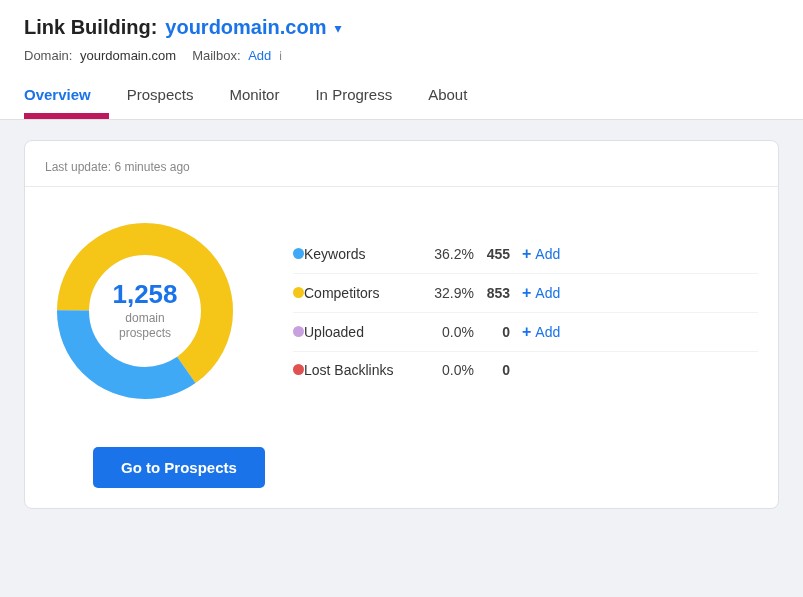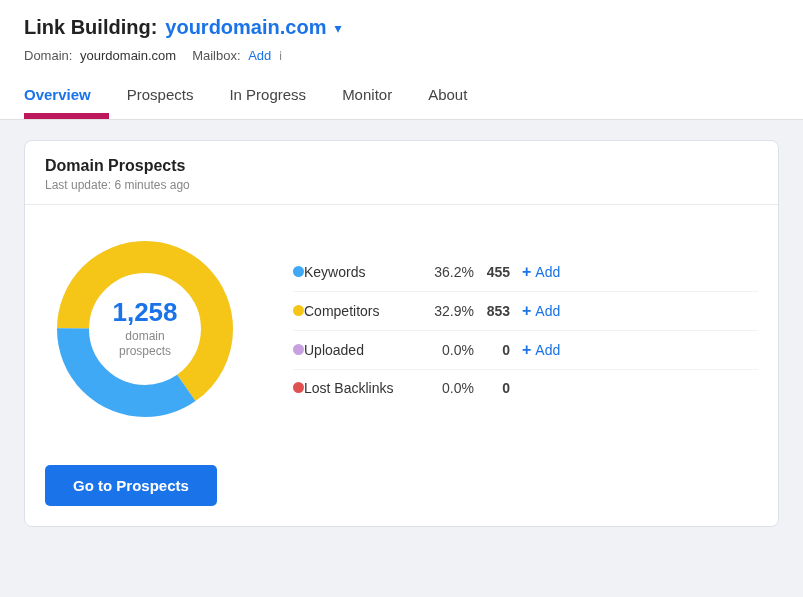--- a/index.html
+++ b/index.html
@@ -186,20 +186,21 @@
       font-weight: 700;
     }
     .add-link {
       color: #1a73e8;
       font-size: 14px;
       cursor: pointer;
       font-weight: 500;
     }
     .card-footer {
       padding: 12px 36px 20px 20px;
+      margin-left: 48px;
     }
     .go-btn {
       background: #1a73e8;
       color: #fff;
       border: none;
       border-radius: 5px;
       padding: 12px 28px;
       font-size: 15px;
       font-weight: 600;
       cursor: pointer;
@@ -221,30 +222,29 @@
     </span>
     <span>
       <span class="meta-label">Mailbox:</span>
       <span style="margin-left:4px;" class="mailbox-add">Add</span>
       <span style="margin-left:4px;" class="info-icon">ℹ</span>
     </span>
   </div>
   <ul class="nav-tabs">
     <li class="nav-tab active">Overview</li>
     <li class="nav-tab">Prospects</li>
+    <li class="nav-tab">Monitor</li>
     <li class="nav-tab">In Progress</li>
-    <li class="nav-tab">Monitor</li>
     <li class="nav-tab">About</li>
   </ul>
 </div>
 
 <div class="main-content">
   <div class="card">
     <div class="card-header">
-      <div class="card-title">Domain Prospects</div>
       <div class="card-subtitle">Last update: 6 minutes ago</div>
     </div>
     <div class="card-body">
 
       <div class="donut-container">
         <svg width="200" height="200" viewBox="0 0 200 200">
 
           <circle cx="100" cy="100" r="72" fill="none" stroke="#f0f2f5" stroke-width="32"></circle>
 
           <circle cx="100" cy="100" r="72" fill="none" stroke="#f5c518" stroke-width="32" stroke-dasharray="295 157.4" stroke-dashoffset="113.1" transform="rotate(-90 100 100)"></circle>

